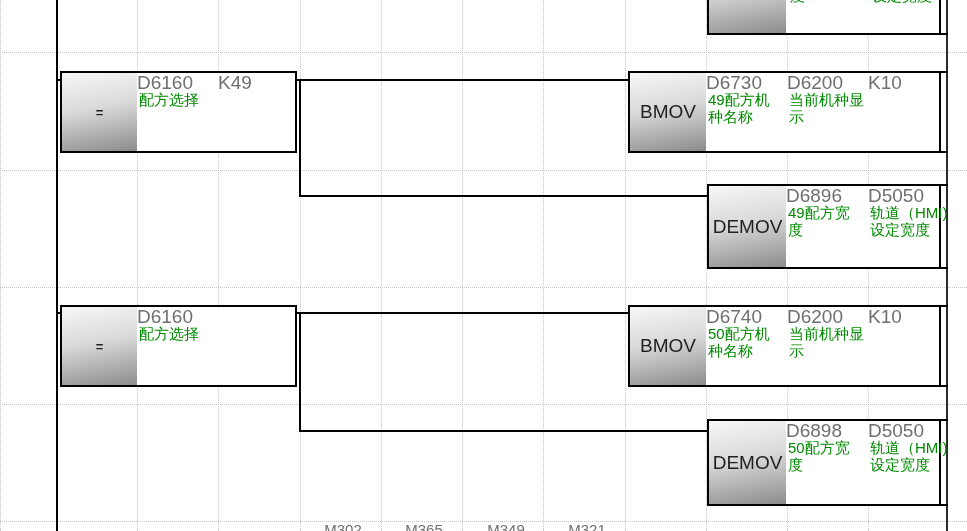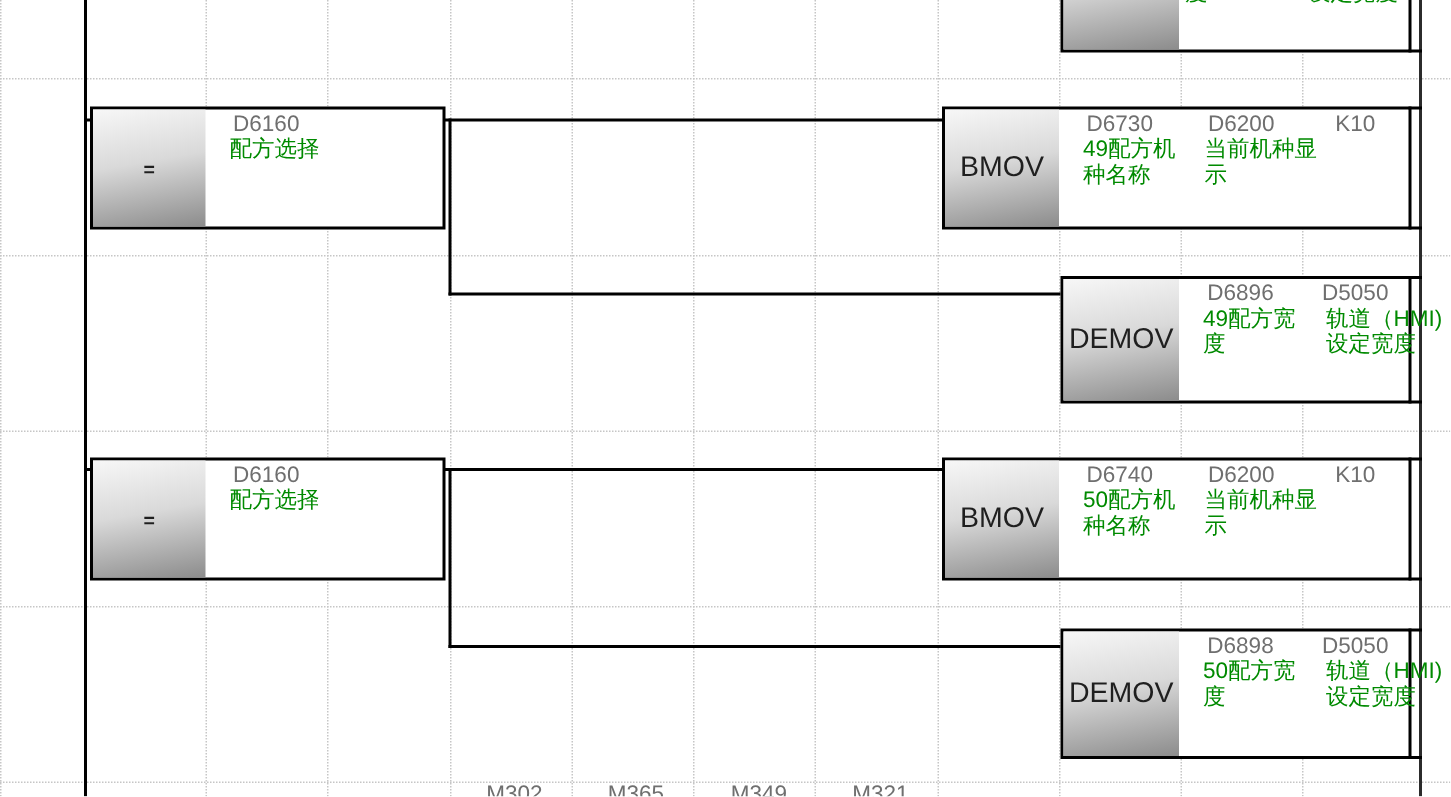--- a/index.html
+++ b/index.html
@@ -12,22 +12,22 @@
   .lrail{position:absolute;left:56px;top:0;width:2px;height:531px;background:#000;}
   .rrail{position:absolute;left:946px;top:0;width:2px;height:531px;background:#2b2b2b;}
   
   .wire{position:absolute;background:#000;}
   
   .blk{position:absolute;box-sizing:border-box;border:2px solid #000;background:#fff;display:flex;}
   .ibox{box-sizing:border-box;height:100%;background:linear-gradient(170deg,#f7f7f7 0%,#d9d9d9 45%,#8c8c8c 100%);
         display:flex;align-items:center;justify-content:center;color:#1f1f1f;font-size:19px;flex:0 0 auto;}
   .ibox.eq{font-size:13px;font-weight:bold;}
   .op{box-sizing:border-box;height:100%;flex:0 0 auto;overflow:visible;}
-  .addr{color:#6f6f6f;font-size:15px;line-height:17px;text-align:center;white-space:nowrap;padding-top:1px;}
-  .cmt{color:#008a00;font-size:15px;line-height:17px;text-align:left;padding-left:16px;white-space:nowrap;}
+  .addr{color:#6f6f6f;font-size:19px;line-height:17px;white-space:nowrap;padding-top:1px;}
+  .cmt{color:#008a00;font-size:15px;line-height:17px;text-align:left;padding-left:2px;white-space:nowrap;}
   .frag{position:absolute;color:#008a00;font-size:15px;line-height:16px;white-space:nowrap;}
   .devlbl{position:absolute;color:#6f6f6f;font-size:15px;line-height:16px;transform:translateX(-50%);white-space:nowrap;}
 </style>
 </head>
 <body>
 
 <div id="canvas">
 
   <div class="vgrid" style="left:0px"></div>
   <div class="vgrid" style="left:137px"></div>
@@ -56,20 +56,23 @@
     <div class="frag" style="left:81px;top:36px;">度</div>
     <div class="frag" style="left:163px;top:36px;">设定宽度</div>
   </div>
 
   <div class="wire" style="left:56px;top:79px;width:6px;height:2px;"></div>
   <div class="blk" style="left:60px;top:71px;width:237px;height:82px;">
     <div class="ibox eq" style="width:75px;">=</div>
     <div class="op" style="width:81px;">
       <div class="addr">D6160</div>
       <div class="cmt">配方选择</div>
+    </div>
+    <div class="op" style="width:77px;">
+      <div class="addr">K49</div>
     </div>
   </div>
   <div class="wire" style="left:296px;top:79px;width:333px;height:2px;"></div>
   <div class="wire" style="left:299px;top:79px;width:2px;height:118px;"></div>
   <div class="wire" style="left:299px;top:195px;width:409px;height:2px;"></div>
 
   <div class="blk" style="left:628px;top:71px;width:313px;height:82px;">
     <div class="ibox" style="width:76px;">BMOV</div>
     <div class="op" style="width:81px;">
       <div class="addr">D6730</div>

